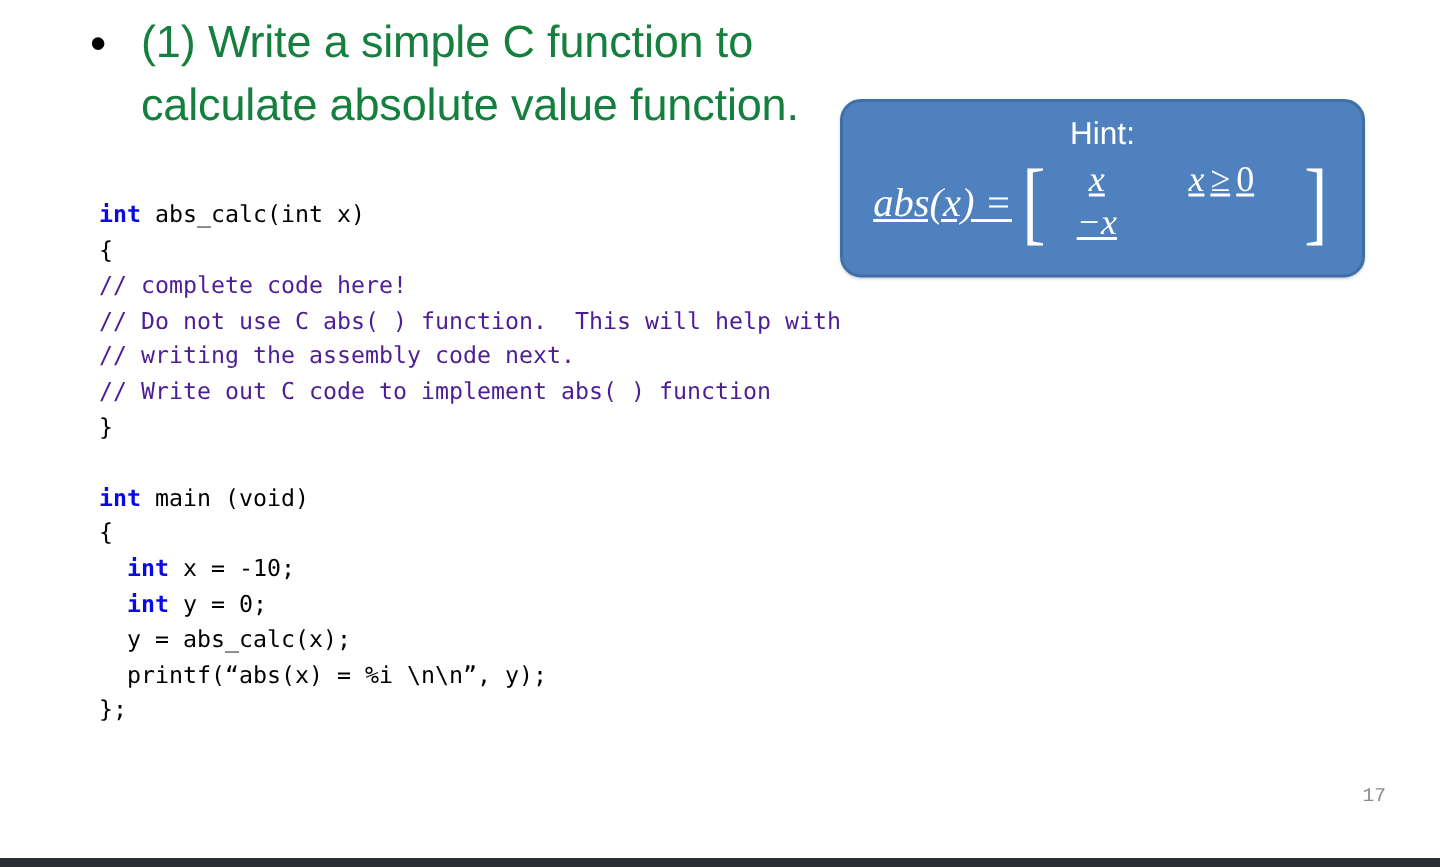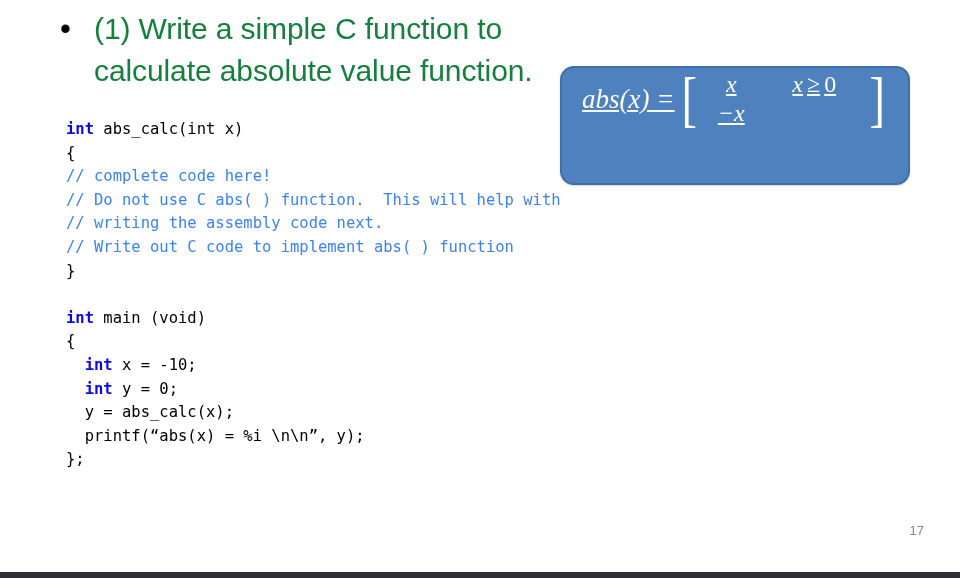--- a/index.html
+++ b/index.html
@@ -117,47 +117,47 @@
     width: 104px;
     text-align: center;
   }
   .f-cell-b .num { font-style: normal; }
   .f-op { font-style: normal; padding: 0 4px; }
 
   
   #code-block {
     position: absolute;
     left: 66px;
-    top: 118px;
+    top: 132px;
     font-family: "DejaVu Sans Mono", monospace;
     font-size: 15.5px;
     line-height: 23.6px;
     color: #000000;
     white-space: pre;
   }
   .code-line {
     white-space: pre;
     min-height: 23.6px;
   }
   .kw {
     color: #0A0AE6;
     font-weight: bold;
   }
   .cmt {
-    color: #3b82f6;
+    color: #4c1d95;
   }
 
   
   #slide-number {
     position: absolute;
     right: 36px;
     top: 523px;
     width: 60px;
     text-align: right;
-    font-family: Liberation Sans, sans-serif;
+    font-family: Liberation Mono, monospace;
     font-size: 13px;
     color: #8a8a8a;
   }
 
   
   #bottom-bar {
     position: absolute;
     left: 0;
     top: 572px;
     width: 960px;
@@ -171,20 +171,21 @@
 <div id="slide">
 
   <div class="bullet-block">
     <div class="bullet-row">
       <div class="bullet-dot">•</div>
       <div class="bullet-text">(1) Write a simple C function to calculate absolute value function.</div>
     </div>
   </div>
 
   <div id="hint-box">
+    <div id="hint-label">Hint:</div>
     <div id="hint-formula">
       <span class="f-lhs">abs(x) =</span>
       <span class="f-brk">[</span>
       <span class="f-matrix">
         <span class="f-row">
           <span class="f-cell-a">x</span>
           <span class="f-cell-b"><span>x</span><span class="f-op">≥</span><span class="num">0</span></span>
         </span>
         <span class="f-row">
           <span class="f-cell-a">−x</span>

